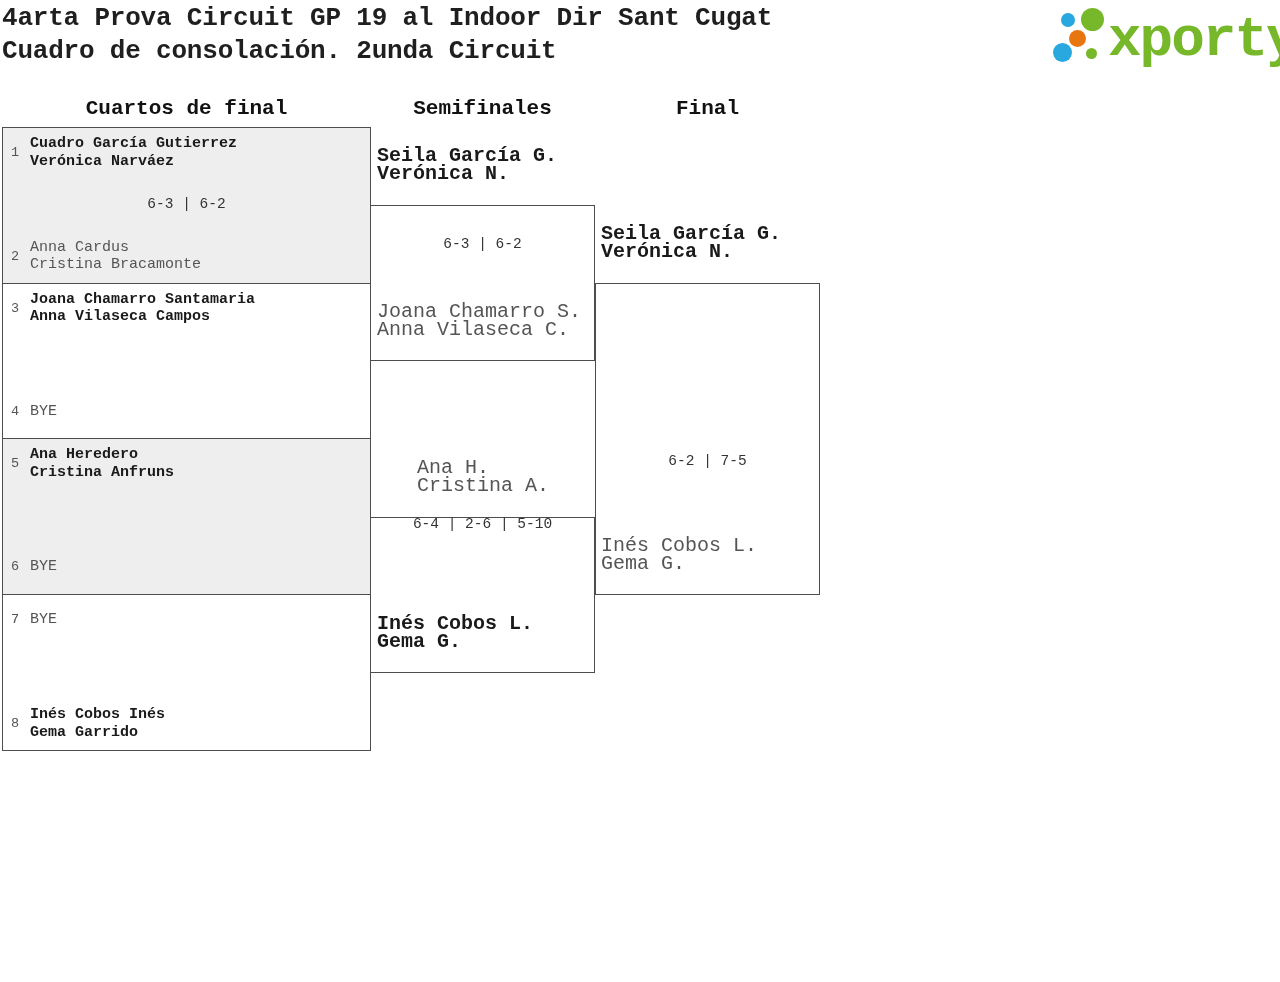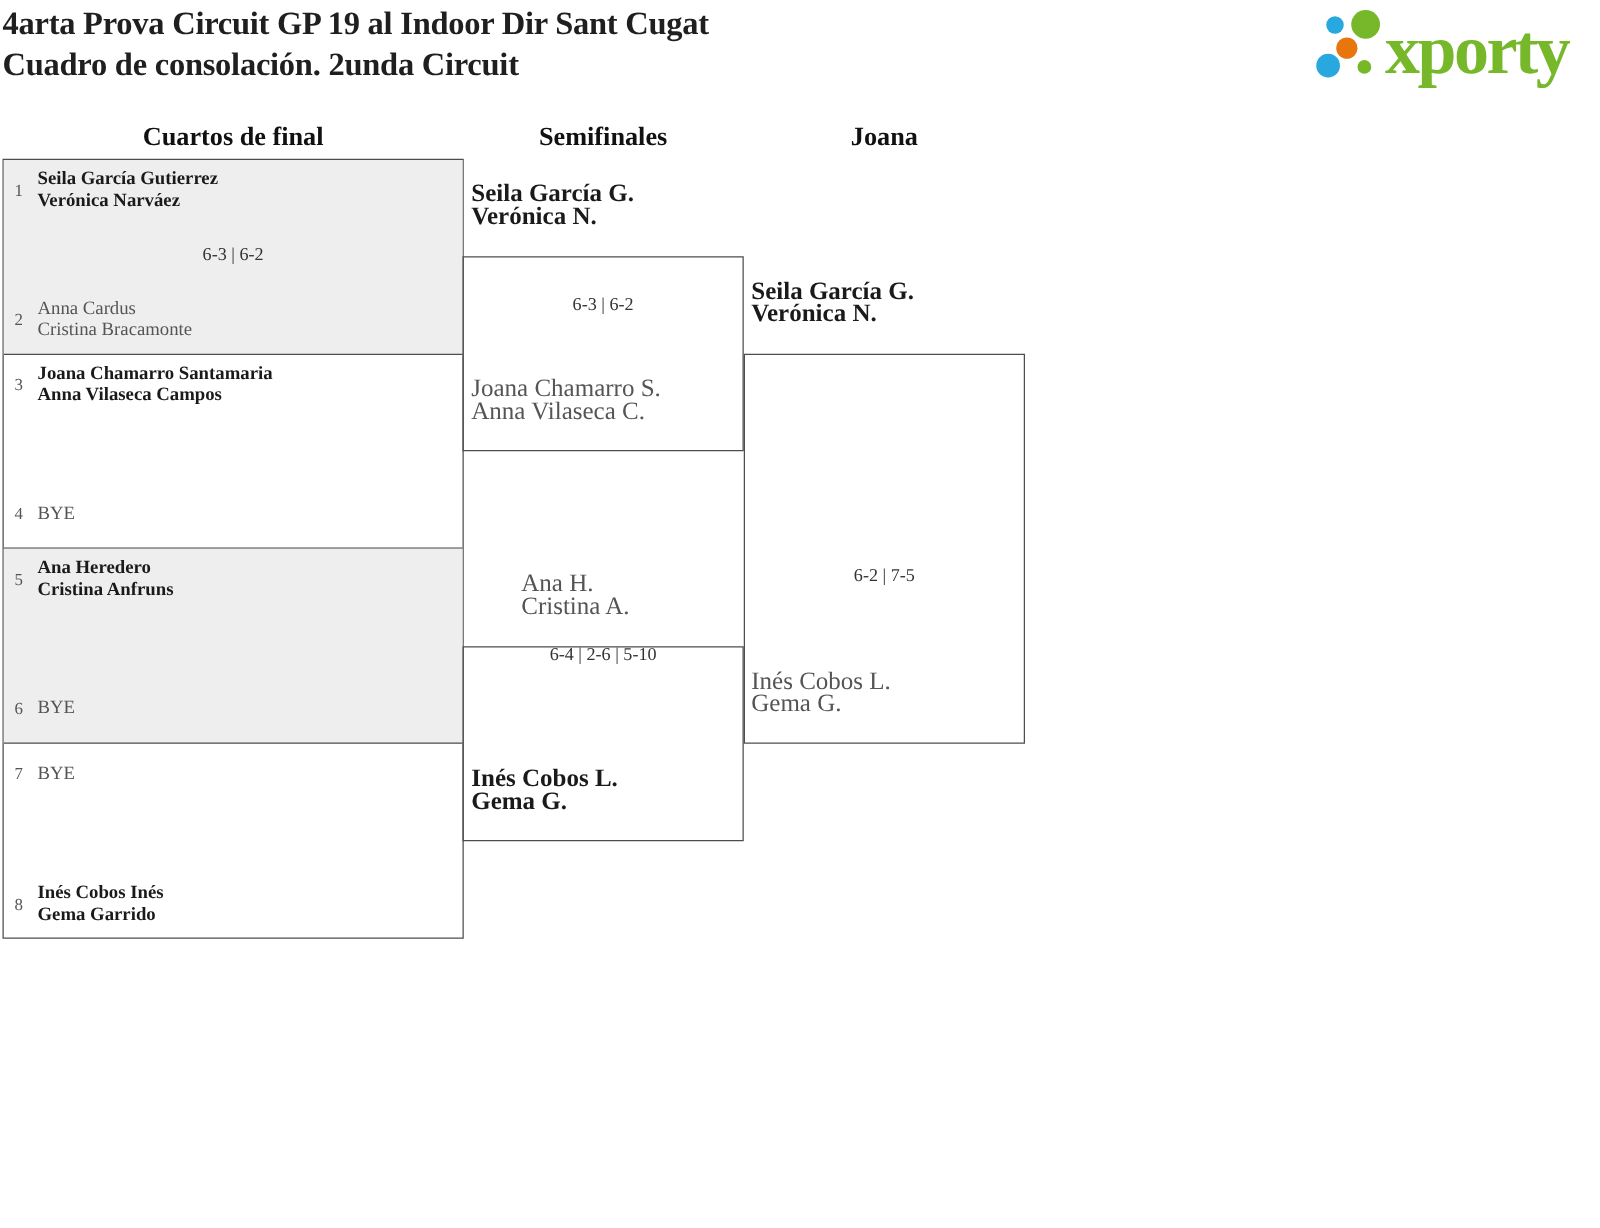--- a/index.html
+++ b/index.html
@@ -1,20 +1,20 @@
 <!DOCTYPE html>
 <html style="--brand-green: #76b82a; --brand-blue: #29a8e0; --brand-orange: #e8760f; --border-col: #4d4d4d; --shaded-fill: #eeeeee; --winner-text: #1a1a1a; --loser-text: #555555; --score-text: #333333; --title-text: #1f1f1f;"><head>
 <meta charset="utf-8">
 <style>
   * { margin:0; padding:0; box-sizing:border-box; }
   html,body { background:#ffffff; }
   .page {
     position:relative; width:1280px; height:982px; overflow:hidden;
     background:#fff;
-    font-family:Liberation Serif, serif;
+    font-family:Liberation Mono, monospace;
     color:var(--winner-text,#1a1a1a);
   }
   
   .title { position:absolute; left:2px; top:2px; font-size:26px; font-weight:600;
            line-height:33px; color:var(--title-text,#1f1f1f); letter-spacing:-0.2px; }
   .logo { position:absolute; left:1050px; top:0; width:228px; height:72px; }
   .dot { position:absolute; border-radius:50%; }
   .dot-blue-sm   { left:11px; top:13px; width:14px; height:14px; background:var(--brand-blue); }
   .dot-green-lg  { left:31px; top:8px;  width:23px; height:23px; background:var(--brand-green); }
   .dot-orange    { left:19px; top:30px; width:17px; height:17px; background:var(--brand-orange); }
@@ -66,29 +66,29 @@
     <span class="dot dot-blue-sm"></span>
     <span class="dot dot-green-lg"></span>
     <span class="dot dot-orange"></span>
     <span class="dot dot-blue-lg"></span>
     <span class="dot dot-green-sm"></span>
     <span class="logo-text">xporty</span>
   </div>
 
   <div class="round-header rh-qf">Cuartos de final</div>
   <div class="round-header rh-sf">Semifinales</div>
-  <div class="round-header rh-f">Joana</div>
+  <div class="round-header rh-f">Final</div>
 
   <div class="qf-col">
 
     <div class="qf-box shaded divider">
       <div class="team pos-top2">
         <span class="seed">1</span>
         <span class="names team-bold">
-          <div>Seila García Gutierrez</div>
+          <div>Cuadro García Gutierrez</div>
           <div>Verónica Narváez</div>
         </span>
       </div>
       <div class="qf-score">6-3 | 6-2</div>
       <div class="team pos-bot2">
         <span class="seed">2</span>
         <span class="names team-gray">
           <div>Anna Cardus</div>
           <div>Cristina Bracamonte</div>
         </span>

